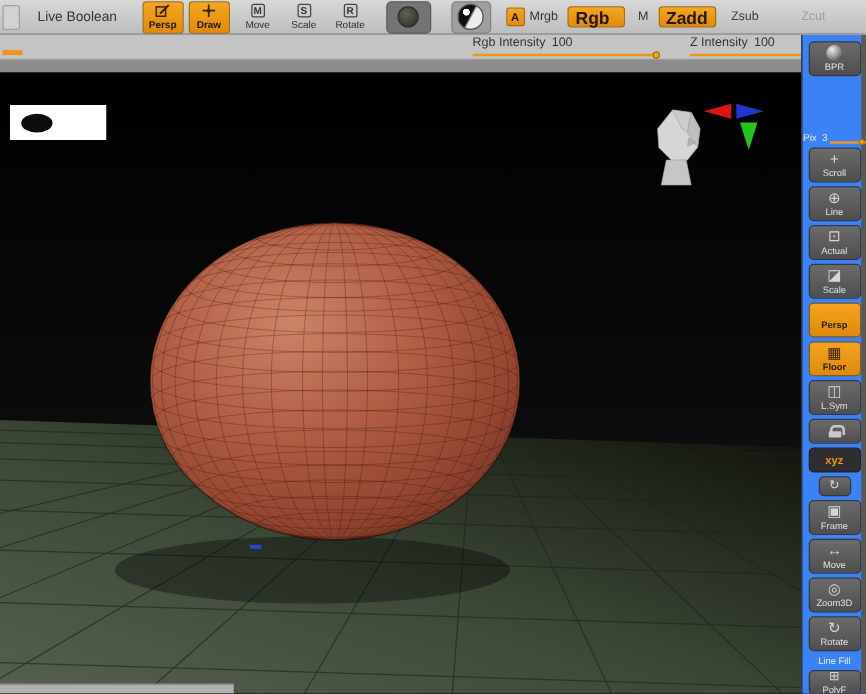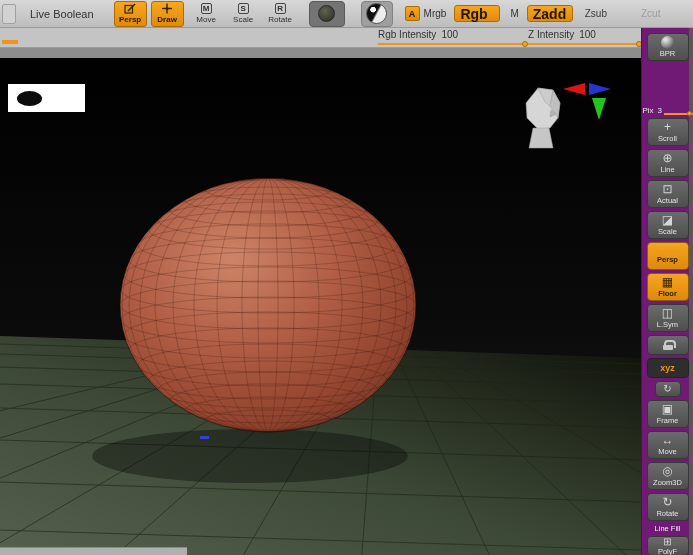--- a/index.html
+++ b/index.html
@@ -47,31 +47,31 @@
   .txt-btn-gray { margin-left:8px; font-size:10px; color:#3c3c3c; padding:2px 4px; }
   .txt-btn-dis { margin-left:26px; font-size:10px; color:#9d9d9d; padding:2px 4px; }
 
   .chip { position:absolute; left:2px; bottom:3px; width:16px; height:4px; background:#f0941e; }
   .slider { position:absolute; top:1px; }
   .slider .srow { display:flex; gap:5px; font-size:10px; color:#333; }
   .slider .track { position:relative; margin-top:3px; height:2px; background:#f0941e; }
   .slider .knob { position:absolute; right:-2px; top:-2px; width:6px; height:6px; border-radius:50%;
                   background:#f6a71f; border:1px solid #a96d08; }
   .slider-rgb { left:378px; width:148px;text-align:right; }
-  .slider-z { left:528px; width:112px; }
+  .slider-z { left:552px; width:112px; }
 
   
   .canvas { position:absolute; left:0; top:58px; width:641px; height:497px; background:#000; overflow:hidden; }
   .canvas svg { display:block; }
   .alpha-preview { position:absolute; left:8px; top:26px; width:77px; height:28px; background:#fff; }
   .alpha-ellipse { position:absolute; left:9px; top:7px; width:25px; height:15px; background:#0c0c0c; border-radius:50%; }
   .bottom-scrollbar { position:absolute; left:0; bottom:0; width:187px; height:8px; background:#b0b0b0; border-top:1px solid #8b8b8b; }
 
   
-  .sidebar { position:absolute; left:641px; top:28px; width:52px; height:527px; background:#701a75;
+  .sidebar { position:absolute; left:641px; top:28px; width:52px; height:527px; background:#3b82f6;
              border-left:1px solid #2b2b2b; display:flex; flex-direction:column; align-items:center;
              padding:5px 0 0 0; gap:3px; overflow:hidden; }
   .sidebar .edge { position:absolute; right:0; top:0; width:4px; height:100%; background:#585858; }
   .sbtn { width:42px; min-height:28px; background:linear-gradient(#6b6b6b,#4e4e4e); border:1px solid #373737;
           border-radius:4px; display:flex; flex-direction:column; align-items:center; justify-content:center;
           padding:2px 0; }
   .sbtn .ic { font-size:12px; line-height:13px; color:#d6d6d6; }
   .sbtn .lb { font-size:7.5px; color:#e2e2e2; line-height:9px; }
   .sbtn.orange { background:linear-gradient(#f6a51f,#dd890b); border-color:#8a5a10; }
   .sbtn.orange .lb { color:#2c1c03; font-weight:bold; }

